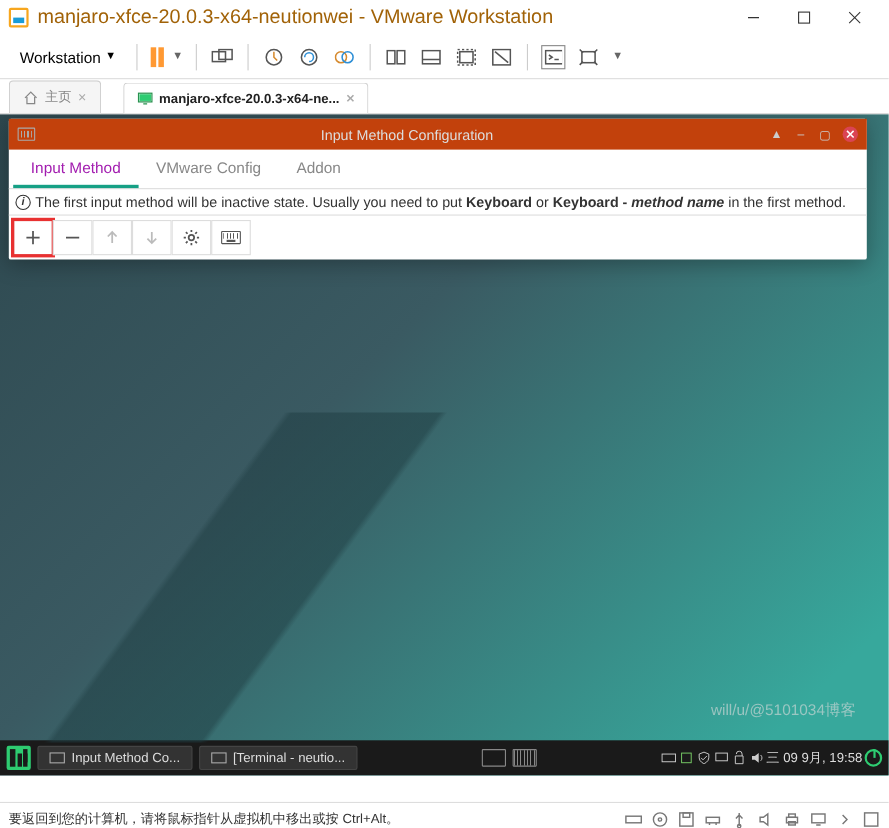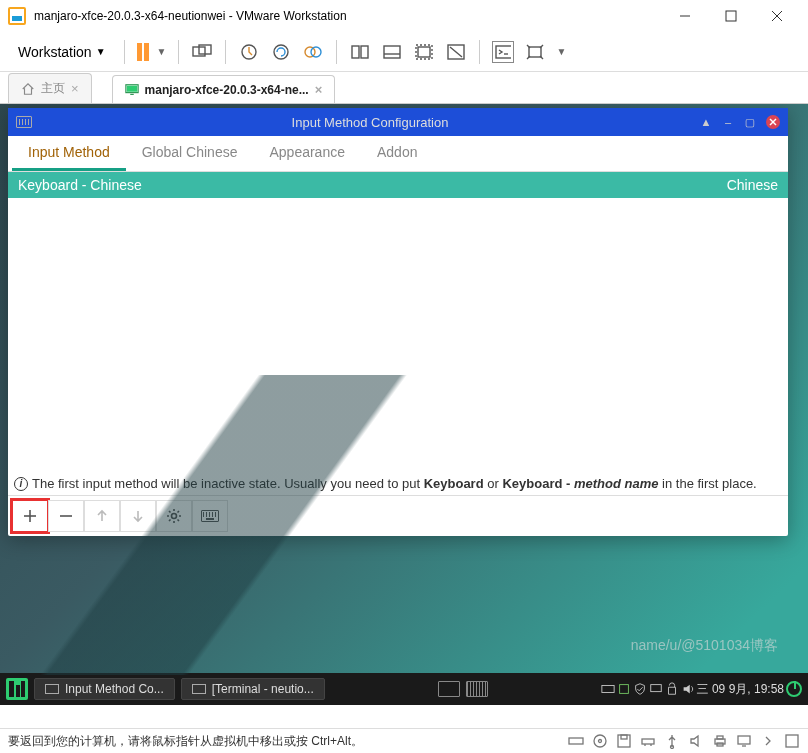--- a/index.html
+++ b/index.html
@@ -2,21 +2,21 @@
 <html><head>
 <meta charset="utf-8">
 <style>
 * { margin: 0; padding: 0; box-sizing: border-box; font-family: "Segoe UI", Arial, sans-serif; }
 body { width: 808px; height: 753px; overflow: hidden; background: #fff; position: relative; }
 
 
 .win-titlebar { height: 32px; display: flex; align-items: center; padding: 0 8px; border-bottom: 1px solid #fff; }
 .win-titlebar .vm-icon { width: 18px; height: 18px; margin-right: 8px; background: #fff; border: 2px solid #f7a61e; border-radius: 2px; position: relative; }
 .win-titlebar .vm-icon::after { content: ""; position: absolute; left: 2px; right: 2px; bottom: 2px; height: 5px; background: #1a9cd8; }
-.win-title { font-size: 12px; color: #000000; flex: 1; }
+.win-title { font-size: 18px; color: #a16207; flex: 1; }
 .win-ctrls { display: flex; gap: 0; }
 .win-ctrls .btn { width: 46px; height: 30px; display: flex; align-items: center; justify-content: center; font-size: 14px; color: #333; }
 .win-ctrls .btn svg { stroke: #333; stroke-width: 1; fill: none; }
 
 
 .vm-toolbar { height: 40px; border-bottom: 1px solid #ddd; display: flex; align-items: center; padding: 0 12px; gap: 8px; }
 .ws-menu { font-size: 14px; display: flex; align-items: center; gap: 4px; padding: 4px 6px; }
 .ws-menu .caret { font-size: 10px; }
 .vm-sep { width: 1px; height: 24px; background: #ccc; margin: 0 4px; }
 .pause-btn { display: flex; gap: 2px; }
@@ -34,31 +34,31 @@
 .vm-tab .close-x { color: #aaa; font-size: 13px; }
 .home-icon { width: 14px; height: 14px; }
 .tab-monitor-icon{ width:14px; height:14px; }
 
 
 .guest { position: relative; height: 601px; background: linear-gradient(135deg, #2e484f 0%, #3a5a62 40%, #37a89c 90%); overflow: hidden; }
 .guest::after{ content:""; position:absolute; left:-80px; bottom:30px; width:600px; height:300px; background: linear-gradient(110deg, transparent 40%, rgba(30,60,65,0.5) 41%, rgba(30,60,65,0.5) 60%, transparent 61%); transform: skewX(-20deg);}
 
 
 .config-win { position: absolute; left: 8px; top: 4px; width: 780px; background: #fff; border-radius: 2px; box-shadow: 0 4px 20px rgba(0,0,0,0.3); }
-.cw-title { background: #1d4ed8; color: #ddd; height: 28px; display: flex; align-items: center; padding: 0 8px; font-size: 13px; }
+.cw-title { background: #c2410c; color: #ddd; height: 28px; display: flex; align-items: center; padding: 0 8px; font-size: 13px; }
 .cw-title .kbd-ic { width: 16px; height: 12px; border: 1px solid #aaa; margin-right: 8px; border-radius: 1px; position: relative; }
 .cw-title .kbd-ic::before{ content:""; position:absolute; inset:2px; background: repeating-linear-gradient(90deg,#aaa 0 1px,transparent 1px 3px);}
 .cw-title .ttl { flex: 1; text-align: center; }
 .cw-title .wbtns { display: flex; gap: 10px; align-items: center; }
 .cw-title .wb { width: 12px; height: 12px; display: flex; align-items: center; justify-content: center; color: #ccc; font-size: 11px; }
 .cw-title .wb.close { background: #da4453; border-radius: 50%; width: 14px; height: 14px; }
 
 .cw-tabs { display: flex; border-bottom: 1px solid #ddd; padding: 0 4px; }
 .cw-tab { padding: 8px 16px; font-size: 14px; color: #888; cursor: pointer; }
-.cw-tab.active { color: #a16207; border-bottom: 3px solid #16a085; }
+.cw-tab.active { color: #a21caf; border-bottom: 3px solid #16a085; }
 
 .cw-list { min-height: 300px; }
 .cw-row { display: flex; justify-content: space-between; padding: 5px 10px; background: #3bbaa5; color: #fff; font-size: 14px; }
 
 .cw-info { font-size: 13px; padding: 4px 6px; color: #333; display:flex; align-items:center; gap:4px;}
 .cw-info .info-ic { width: 14px; height: 14px; border: 1px solid #333; border-radius: 50%; display: inline-flex; align-items: center; justify-content: center; font-size: 10px; font-weight: bold; font-style: italic; }
 .cw-info b { font-weight: 700; }
 .cw-info i { font-style: italic; font-weight: 700; }
 
 .cw-toolbar { display: flex; border-top: 1px solid #ddd; padding: 4px; gap: 0; }
@@ -81,21 +81,21 @@
 .panel-center { flex: 1; display:flex; justify-content:center;}
 .panel-center .desk-ic, .panel-center .kbd-pc-ic{ width:22px; height:16px; border:1px solid #888; margin:0 3px; border-radius:1px;}
 .panel-center .kbd-pc-ic{ background: repeating-linear-gradient(90deg,#888 0 1px,transparent 1px 3px);}
 .tray { display: flex; align-items: center; gap: 2px; }
 .tray .ic { width: 14px; height: 14px; }
 .clock { font-size: 12px; }
 .power-ic { width: 16px; height: 16px; border: 2px solid #2ecc71; border-radius: 50%; position: relative; }
 .power-ic::after { content: ""; position: absolute; left: 6px; top: -2px; width: 2px; height: 8px; background: #2ecc71; }
 
 
-.vm-status { position: absolute; left: 0; right: 0; bottom: 0; height: 24px; border-top: 1px solid #ddd; background: #fff; display: flex; align-items: center; font-size: 12px; padding: 12px 8px; }
+.vm-status { position: absolute; left: 0; right: 0; bottom: 0; height: 24px; border-top: 1px solid #ddd; background: #fff; display: flex; align-items: flex-end; font-size: 12px; padding: 0 8px; }
 .vm-status .msg { flex: 1; color: #333; }
 .vm-status .st-icons { display: flex; gap: 8px; align-items: center; }
 .vm-status .st-icons svg { width: 16px; height: 16px; stroke: #777; fill: none; stroke-width: 1.3; }
 
 .watermark { position: absolute; right: 30px; bottom: 50px; color: rgba(220,220,220,0.6); font-size: 14px; pointer-events: none; }
 </style>
 </head>
 <body>
 
 <div class="win-titlebar">
@@ -241,36 +241,29 @@
             <svg width="8" height="8">
               <line x1="1" y1="1" x2="7" y2="7" stroke="#fff" stroke-width="1.4"></line>
               <line x1="7" y1="1" x2="1" y2="7" stroke="#fff" stroke-width="1.4"></line>
             </svg>
           </div>
       </div>
     </div>
 
     <div class="cw-tabs">
       <div class="cw-tab active">Input Method</div>
-      <div class="cw-tab">Global Chinese</div>
-      <div class="cw-tab">Appearance</div>
+      <div class="cw-tab">VMware Config</div>
       <div class="cw-tab">Addon</div>
     </div>
 
-    <div class="cw-list">
-      <div class="cw-row">
-        <span>Keyboard - Chinese</span>
-        <span>Chinese</span>
-      </div>
-    </div>
 
     <div class="cw-info">
       <span class="info-ic">i</span>
       <span>
-        <span>The first input method will be inactive state. Usually you need to put </span><b>Keyboard</b><span> or </span><b>Keyboard - </b><i>method name</i><span> in the first place.</span>
+        <span>The first input method will be inactive state. Usually you need to put </span><b>Keyboard</b><span> or </span><b>Keyboard - </b><i>method name</i><span> in the first method.</span>
       </span>
     </div>
 
     <div class="cw-toolbar">
       <div class="cw-tbtn hl">
           <svg width="16" height="16">
             <line x1="8" y1="2" x2="8" y2="14"></line>
             <line x1="2" y1="8" x2="14" y2="8"></line>
           </svg>
         </div>
@@ -294,21 +287,21 @@
             <circle cx="8" cy="8" r="2.5"></circle>
             <path d="M8 1 v2 M8 13 v2 M1 8 h2 M13 8 h2 M3 3 l1.5 1.5 M11.5 11.5 L13 13 M13 3 l-1.5 1.5 M4.5 11.5 L3 13"></path>
           </svg>
         </div>
       <div class="cw-tbtn">
           <div class="cw-kbd-ic"></div>
         </div>
     </div>
   </div>
 
-  <div class="watermark">name/u/@5101034博客</div>
+  <div class="watermark">will/u/@5101034博客</div>
 
   <div class="xfce-panel">
     <div class="manjaro-logo"></div>
     <div class="task-btn">
       <div class="tb-ic"></div>
       <span>Input Method Co...</span>
     </div>
     <div class="task-btn">
       <div class="tb-ic"></div>
       <span>[Terminal - neutio...</span>

